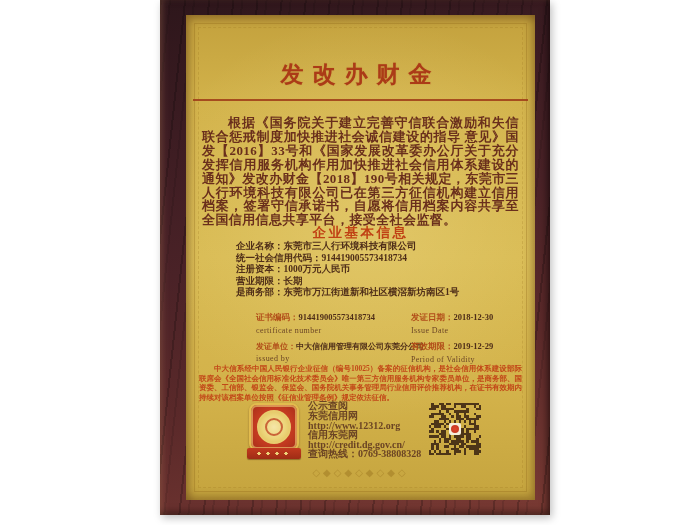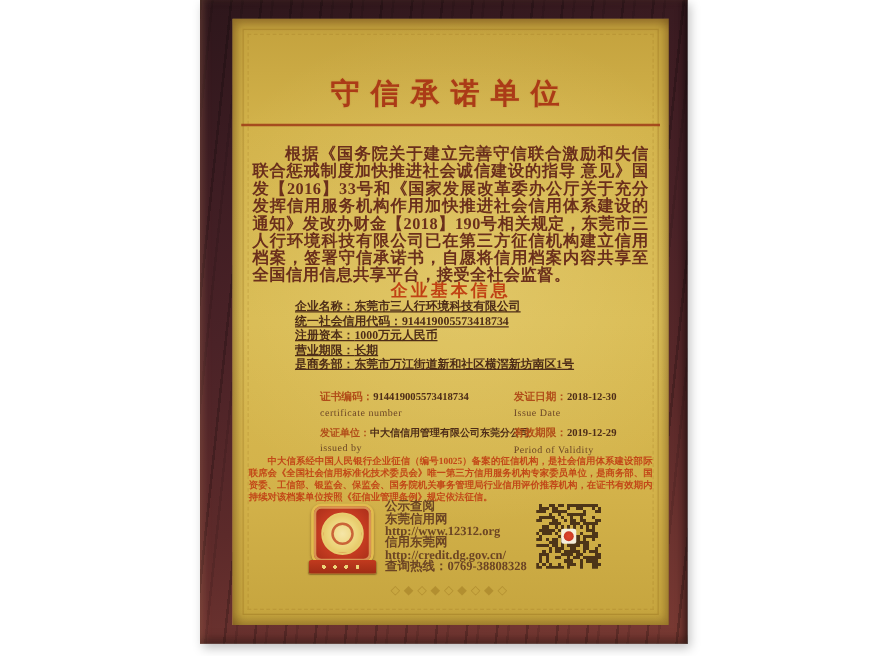--- a/index.html
+++ b/index.html
@@ -60,21 +60,21 @@
   }
   .section-title{
     position:absolute;top:209px;left:0;right:0;
     text-align:center;font-size:13.5px;font-weight:bold;
     letter-spacing:2.5px;color:#c04114;
   }
   .info-list{
     position:absolute;top:226px;left:50px;right:14px;
     font-size:9.5px;line-height:11.5px;color:#4e2d18;font-weight:600;
   }
-  .info-row{white-space:nowrap;text-decoration:underline;}
+  .info-row{white-space:nowrap;}
   .fields{position:absolute;top:0;left:0;width:100%;height:100%;}
   .field-cell{
     position:absolute;white-space:nowrap;
     font-size:8.5px;font-weight:600;margin-left:20px;
   }
   .field-cell .f-label{color:#b14d19;}
   .field-cell .f-value{color:#4e2d18;}
   .field-cell .f-sub{
     display:block;font-size:8px;color:#6b4526;
     margin-top:2px;letter-spacing:.4px;font-weight:400;
@@ -143,21 +143,21 @@
   }
 </style>
 </head>
 <body>
 
 <div class="plaque">
   <div class="paper">
     <div class="inner-border"></div>
     <div class="inner-border2"></div>
 
-    <div class="cert-title">守信承诺单位</div>
+    <div class="cert-title">发改办财金</div>
     <div class="title-underline"></div>
 
     <div class="cert-body">根据《国务院关于建立完善守信联合激励和失信联合惩戒制度加快推进社会诚信建设的指导 意见》国发【2016】33号和《国家发展改革委办公厅关于充分发挥信用服务机构作用加快推进社会信用体系建设的通知》发改办财金【2018】190号相关规定，东莞市三人行环境科技有限公司已在第三方征信机构建立信用档案，签署守信承诺书，自愿将信用档案内容共享至全国信用信息共享平台，接受全社会监督。</div>
 
     <div class="section-title">企业基本信息</div>
 
     <div class="info-list">
       <div class="info-row">
         <span>企业名称：</span><span>东莞市三人行环境科技有限公司</span>
       </div>

